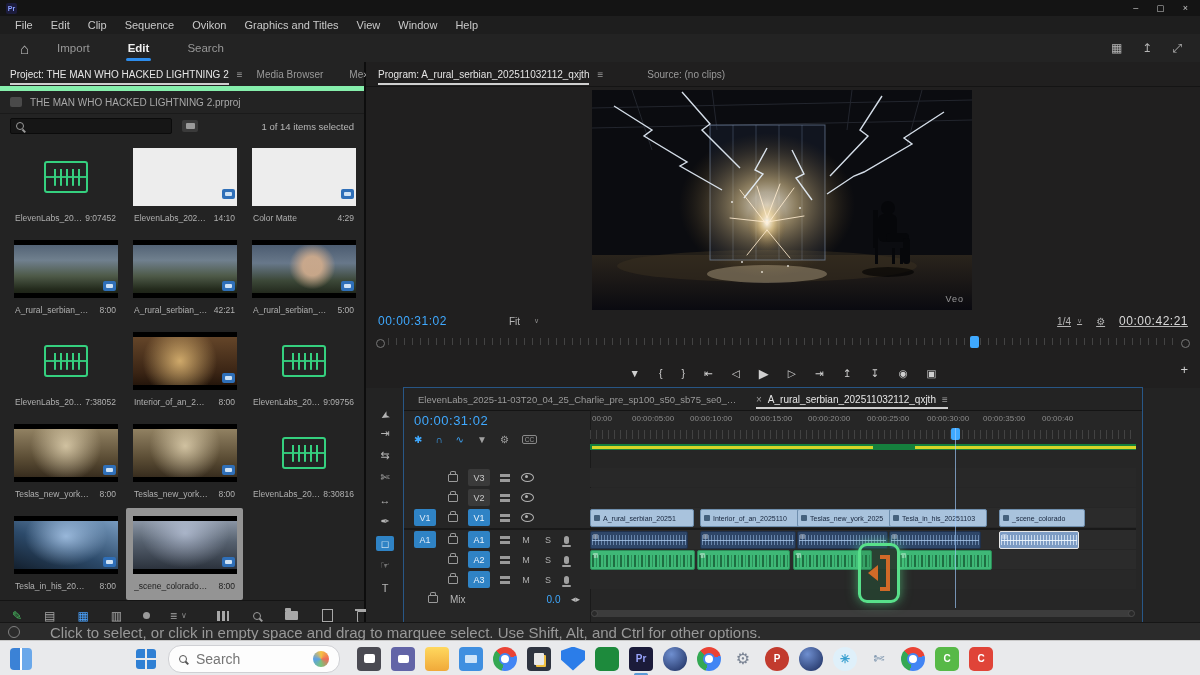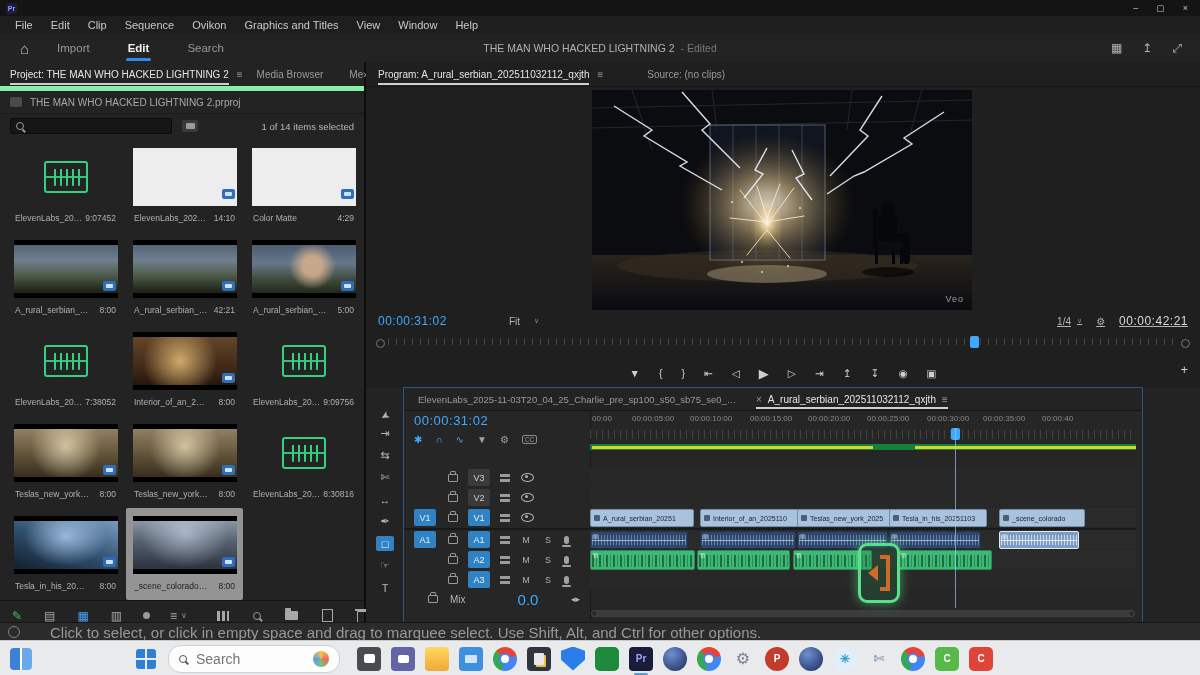--- a/index.html
+++ b/index.html
@@ -131,21 +131,21 @@
   .tname{width:22px;height:17px;margin-left:10px;border-radius:2px;font-size:9px;display:flex;align-items:center;justify-content:center;color:#c9c9c9;background:#3a3a3a;}
   .tname.targeted{background:#2f83c5;color:#eaf3fc;}
   .ic-sync{width:10px;height:8px;margin-left:10px;background:linear-gradient(#9a9a9a,#9a9a9a) 0 0/10px 3px no-repeat,linear-gradient(#9a9a9a,#9a9a9a) 0 5px/10px 3px no-repeat;}
   .ic-eye{width:11px;height:7px;margin-left:11px;border:1px solid #b0b0b0;border-radius:50%;position:relative;}
   .ic-eye::after{content:"";position:absolute;left:3px;top:1px;width:3px;height:3px;background:#b0b0b0;border-radius:50%;}
   .msbtn{width:12px;margin-left:10px;color:#b0b0b0;font-size:9px;text-align:center;}
   .ic-mic{width:5px;height:8px;background:#a0a0a0;border-radius:3px;position:relative;margin-left:10px;}
   .ic-mic::after{content:"";position:absolute;left:-2px;bottom:-3px;width:9px;height:2px;background:#a0a0a0;border-radius:1px;}
   .mixrow{height:18px;display:flex;align-items:center;}
   .mixlbl{color:#b5b5b5;font-size:10px;margin-left:44px;}
-  .mixval{color:#3fa9ff;font-size:15px;margin-left:52px;}
+  .mixval{color:#3fa9ff;font-size:10px;margin-left:81px;}
   .mixfit{color:#b5b5b5;font-size:9px;margin-left:auto;margin-right:10px;}
   
   .tllane{position:absolute;left:186px;right:6px;top:0;bottom:0;}
   .ruler{position:absolute;left:0;right:0;top:0;height:34px;border-bottom:6px solid #15803d;}
   .rlabel{position:absolute;top:4px;color:#8a8a8a;font-size:8px;white-space:nowrap;}
   .rticks{position:absolute;left:0;right:0;top:20px;height:9px;background:repeating-linear-gradient(90deg,#4e4e4e 0 1px,transparent 1px 6px);opacity:.7;}
   .workbars{position:absolute;top:36px;height:3px;left:0;right:0;}
   .wbar{position:absolute;top:0;height:3px;background:#d6d628;}
   .lanestack{position:absolute;left:0;right:0;top:58px;}
   .lane{height:19px;margin-bottom:1px;background:#2b2b2b;position:relative;}
@@ -235,23 +235,20 @@
     </div>
 
   <div class="appheader">
     <span class="home">⌂</span>
     <span style="display:flex;align-items:center;">
 
     <span class="hdr-tab">Import</span>
         <span class="hdr-tab active">Edit</span>
         <span class="hdr-tab">Search</span>
       </span>
-    <span class="doc-title">
-      <span>THE MAN WHO HACKED LIGHTNING 2</span><span class="state">- Edited</span>
-    </span>
     <span class="hdr-icons">
 
     <span>▦</span>
         <span>↥</span>
         <span>⤢</span>
       </span>
   </div>
 
   <div class="project">
     <div class="ptabs">

